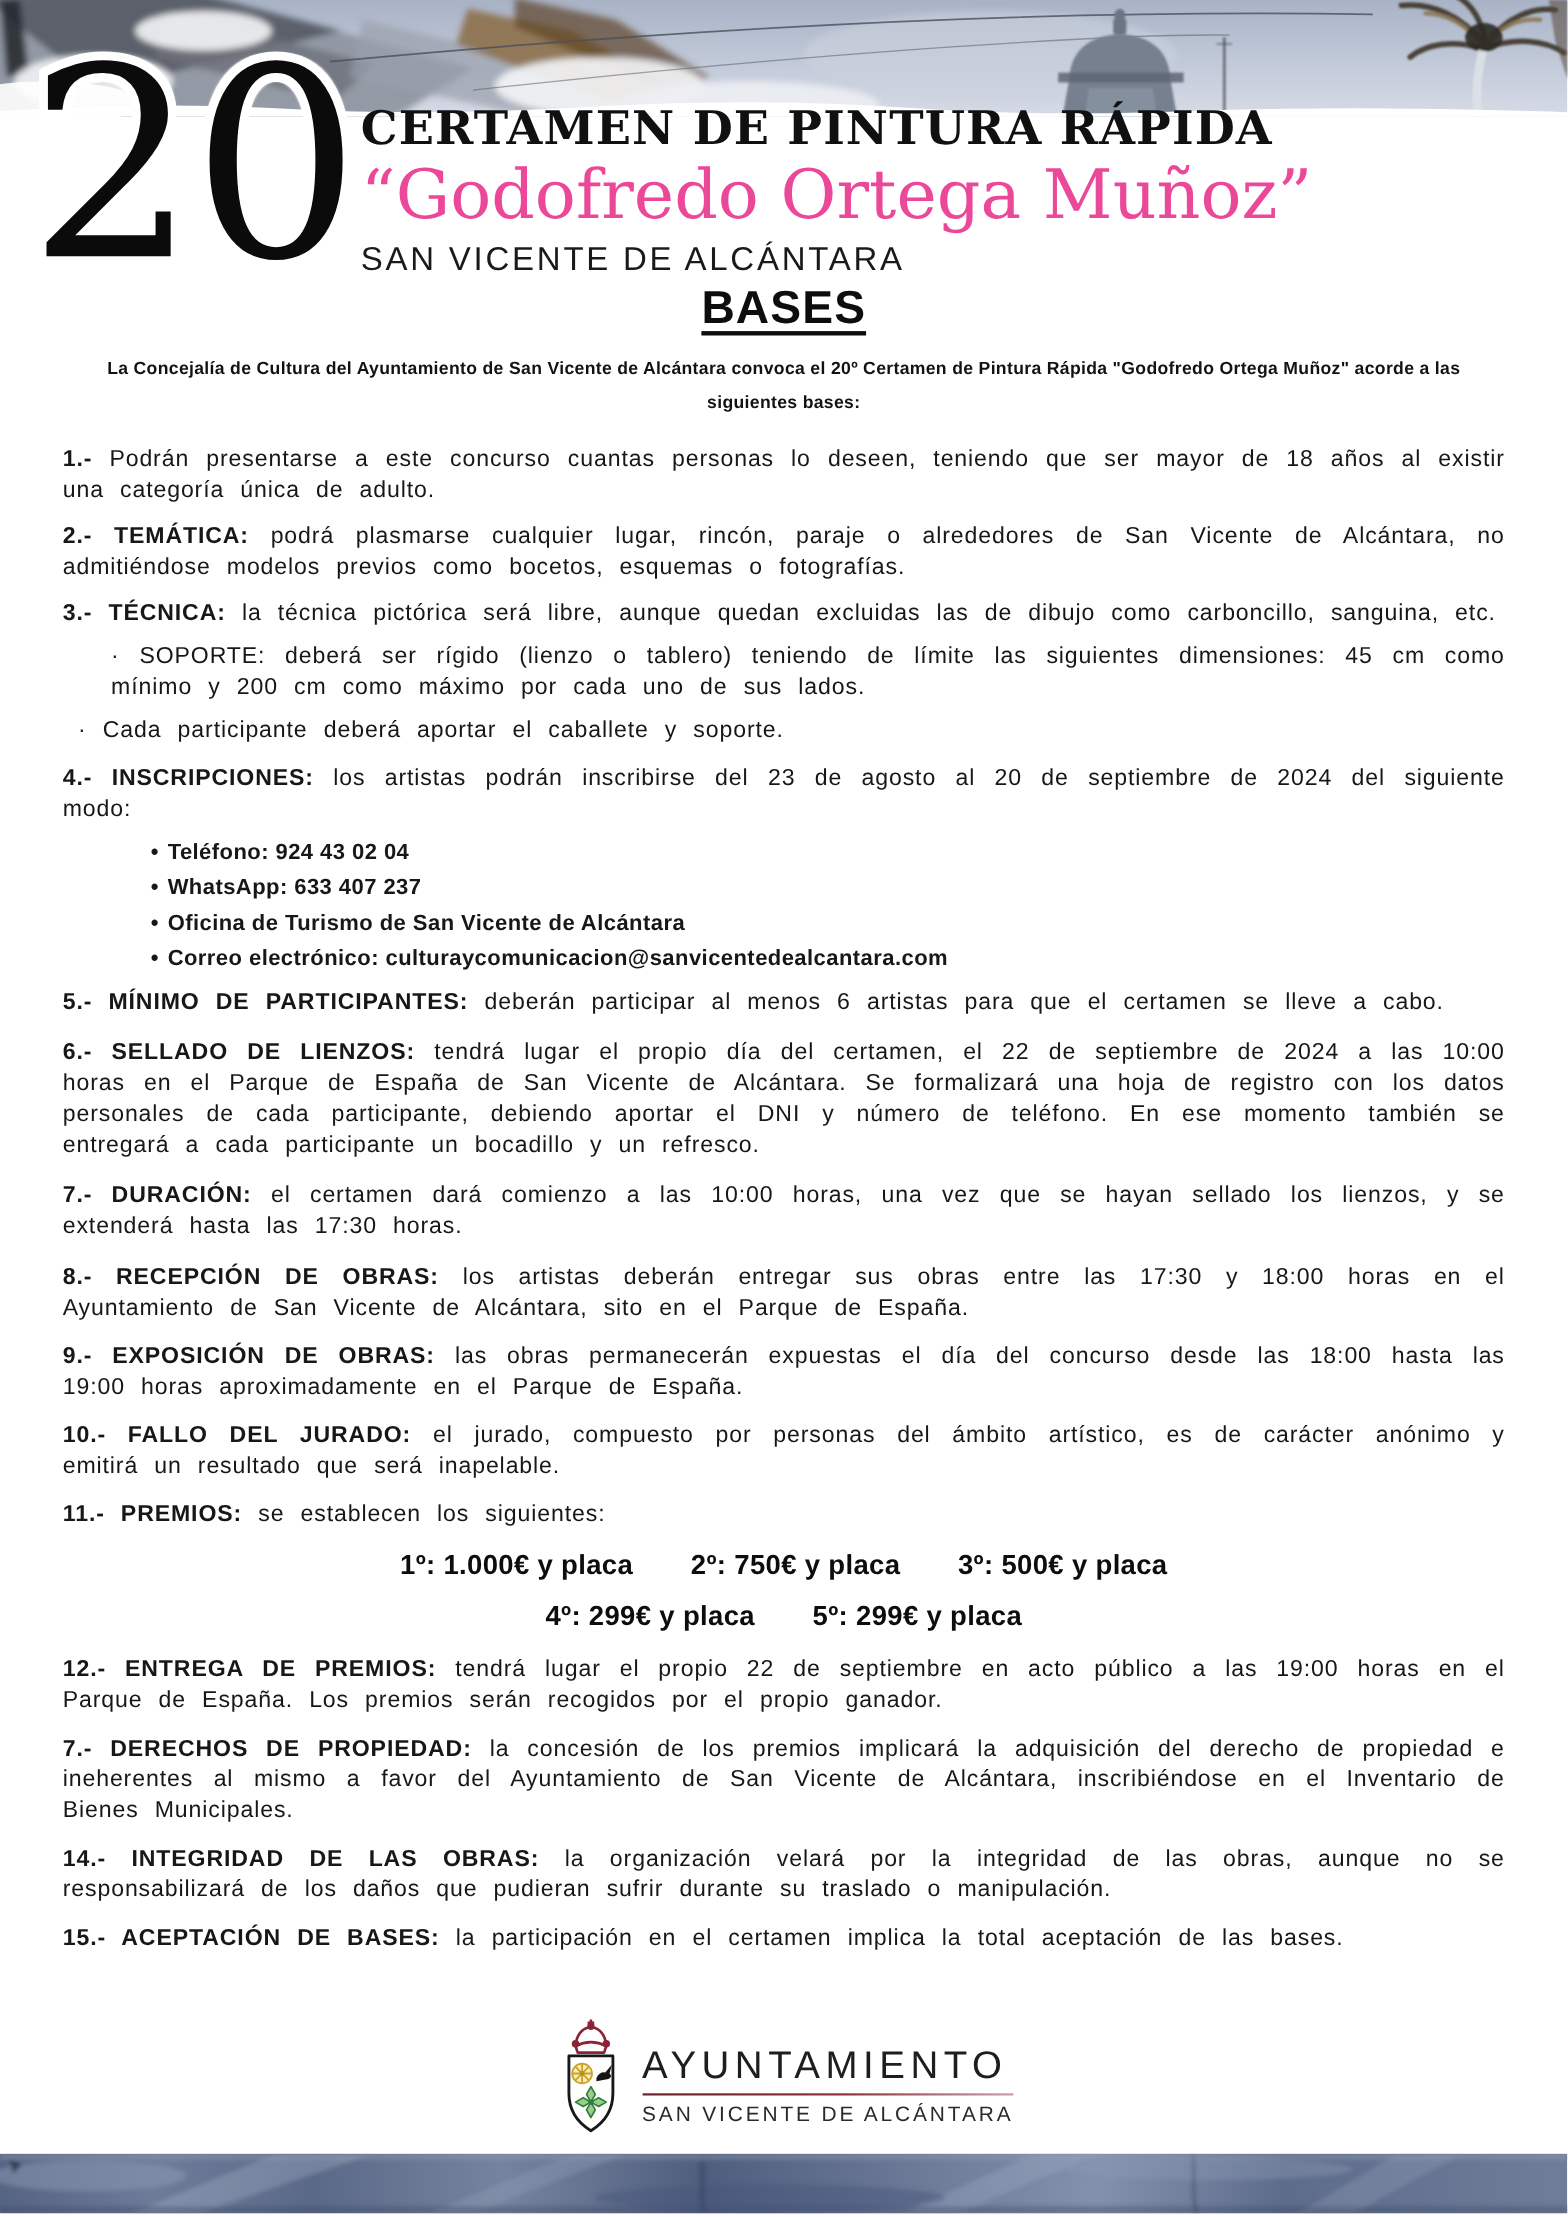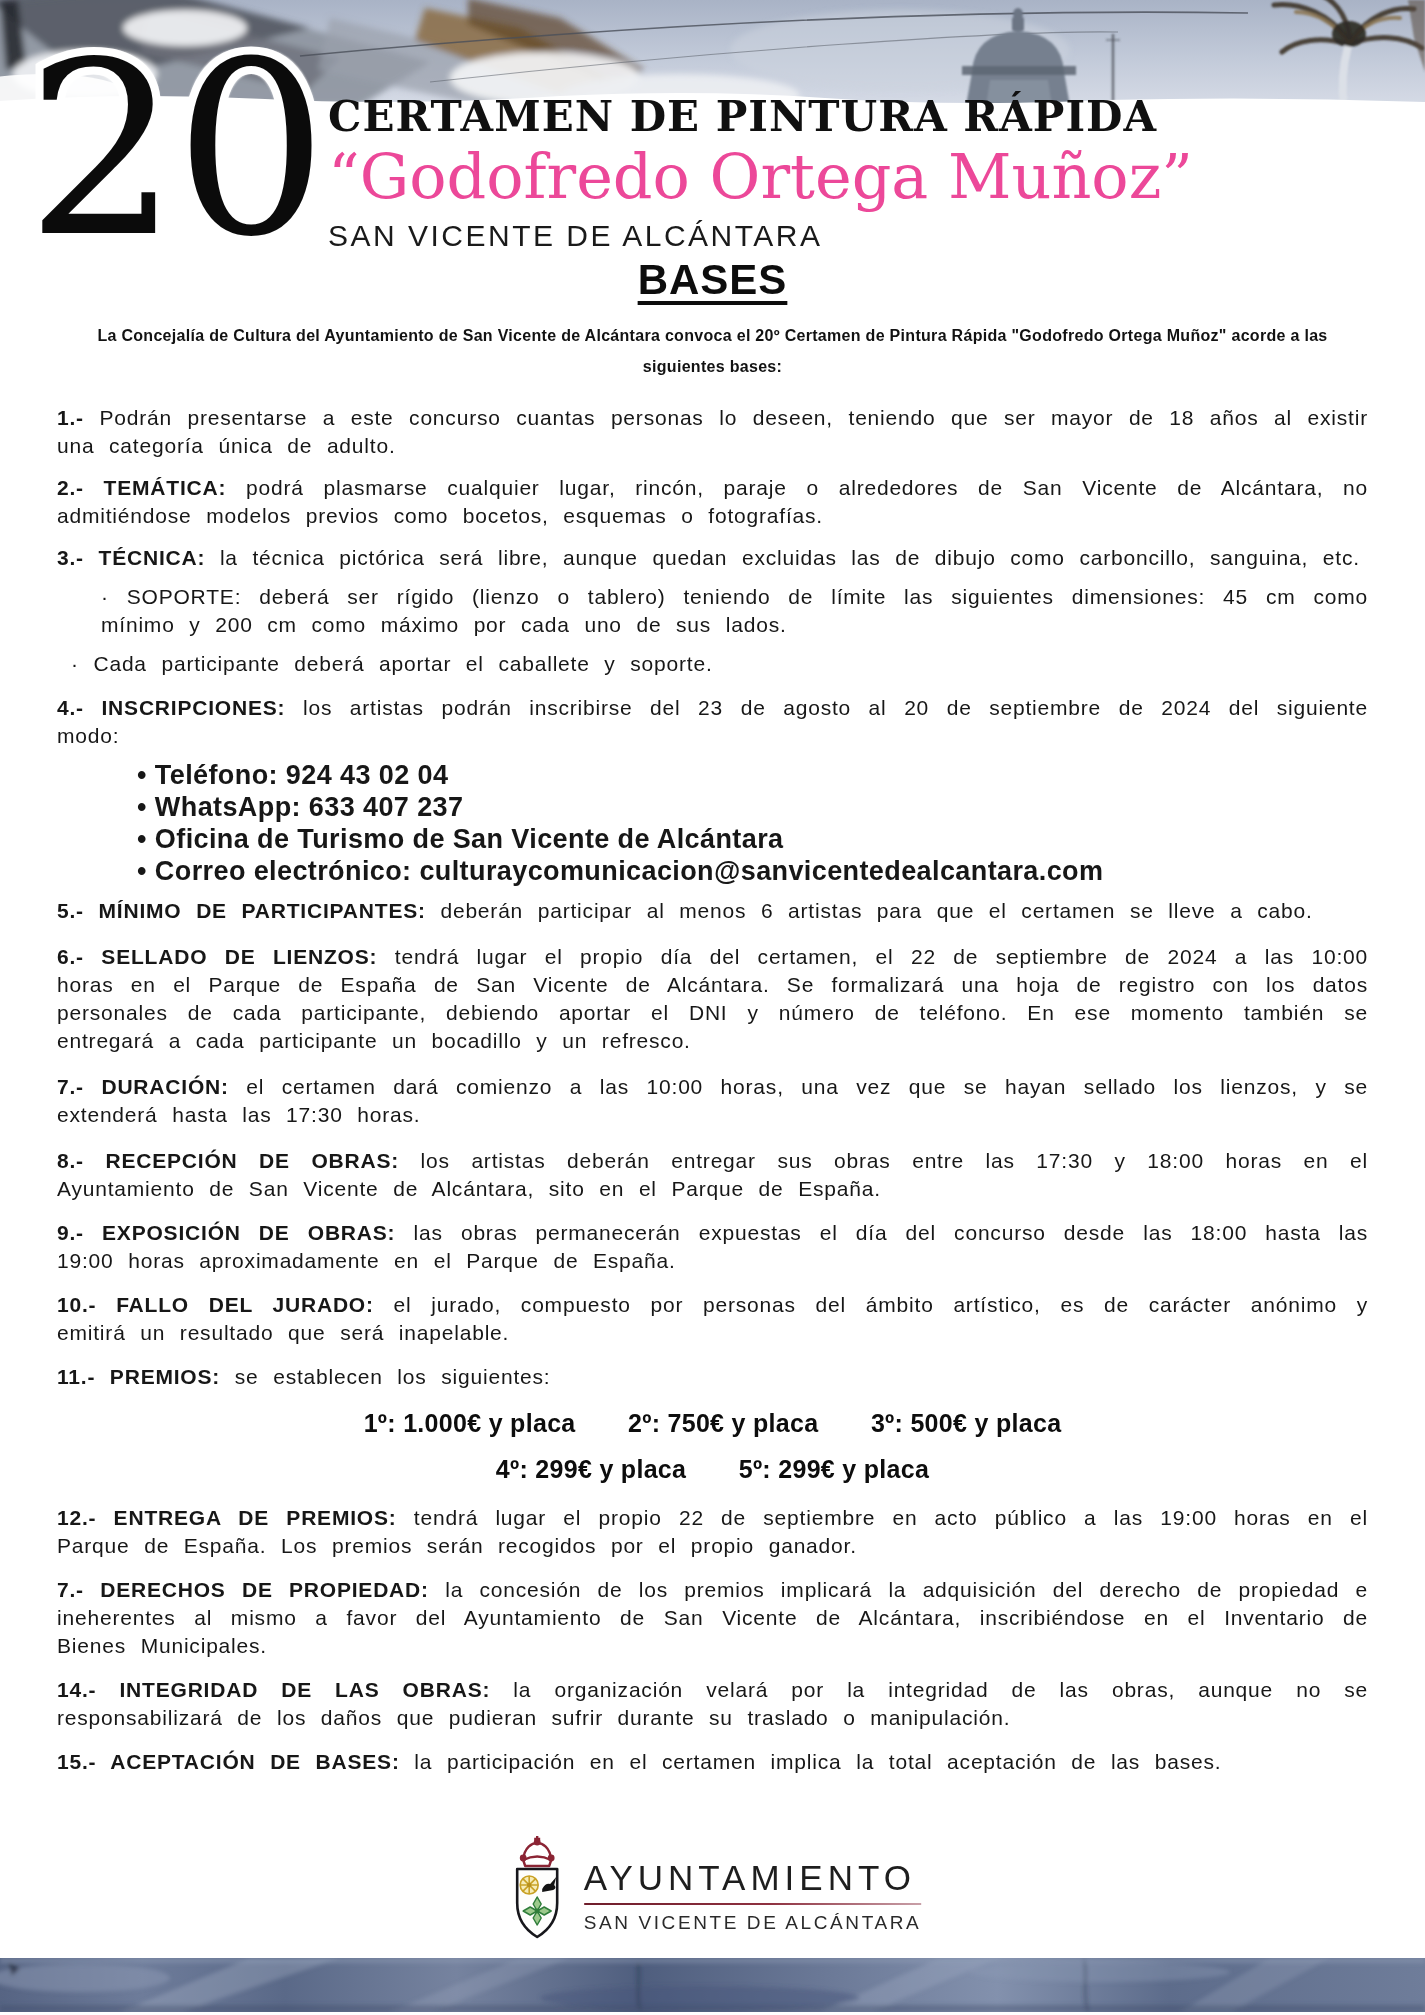--- a/index.html
+++ b/index.html
@@ -30,21 +30,21 @@
          margin:0 0 22px 0;color:#121212;}
   .para{font-size:21px;line-height:28px;letter-spacing:.8px;word-spacing:8px;text-align:justify;
         margin:0 0 14px 0;}
   .para b{font-weight:700;}
   .mb-sm{margin-bottom:11px;}
   .mb-md{margin-bottom:16px;}
   .mb-lg{margin-bottom:18px;}
   .note{margin-left:44px;}
   .note2{margin-left:14px;}
   .contacts{margin:0 0 12px 80px;}
-  .contact{font-size:27px;line-height:28px;font-weight:700;letter-spacing:.4px;margin:0 0 4px 0;}
+  .contact{font-size:20px;line-height:28px;font-weight:700;letter-spacing:.4px;margin:0 0 4px 0;}
   .contact .blt{margin-right:8px;}
   .prizes{text-align:center;font-weight:700;margin:0 0 10px 0;}
   .prizes .row{line-height:42px;}
   .prizes .prize{display:inline-block;margin:0 24px;font-size:25px;letter-spacing:.3px;color:#0d0d0d;}
   
   .footer{position:absolute;left:50%;top:1833px;transform:translateX(-50%);z-index:2;
           display:flex;align-items:flex-start;gap:14px;}
   .crest{display:block;}
   .footer-txt{display:flex;flex-direction:column;padding-top:26px;justify-content:center;}
   .org{font-size:35px;letter-spacing:5px;color:#1e1e1e;line-height:1.1;white-space:nowrap;}

